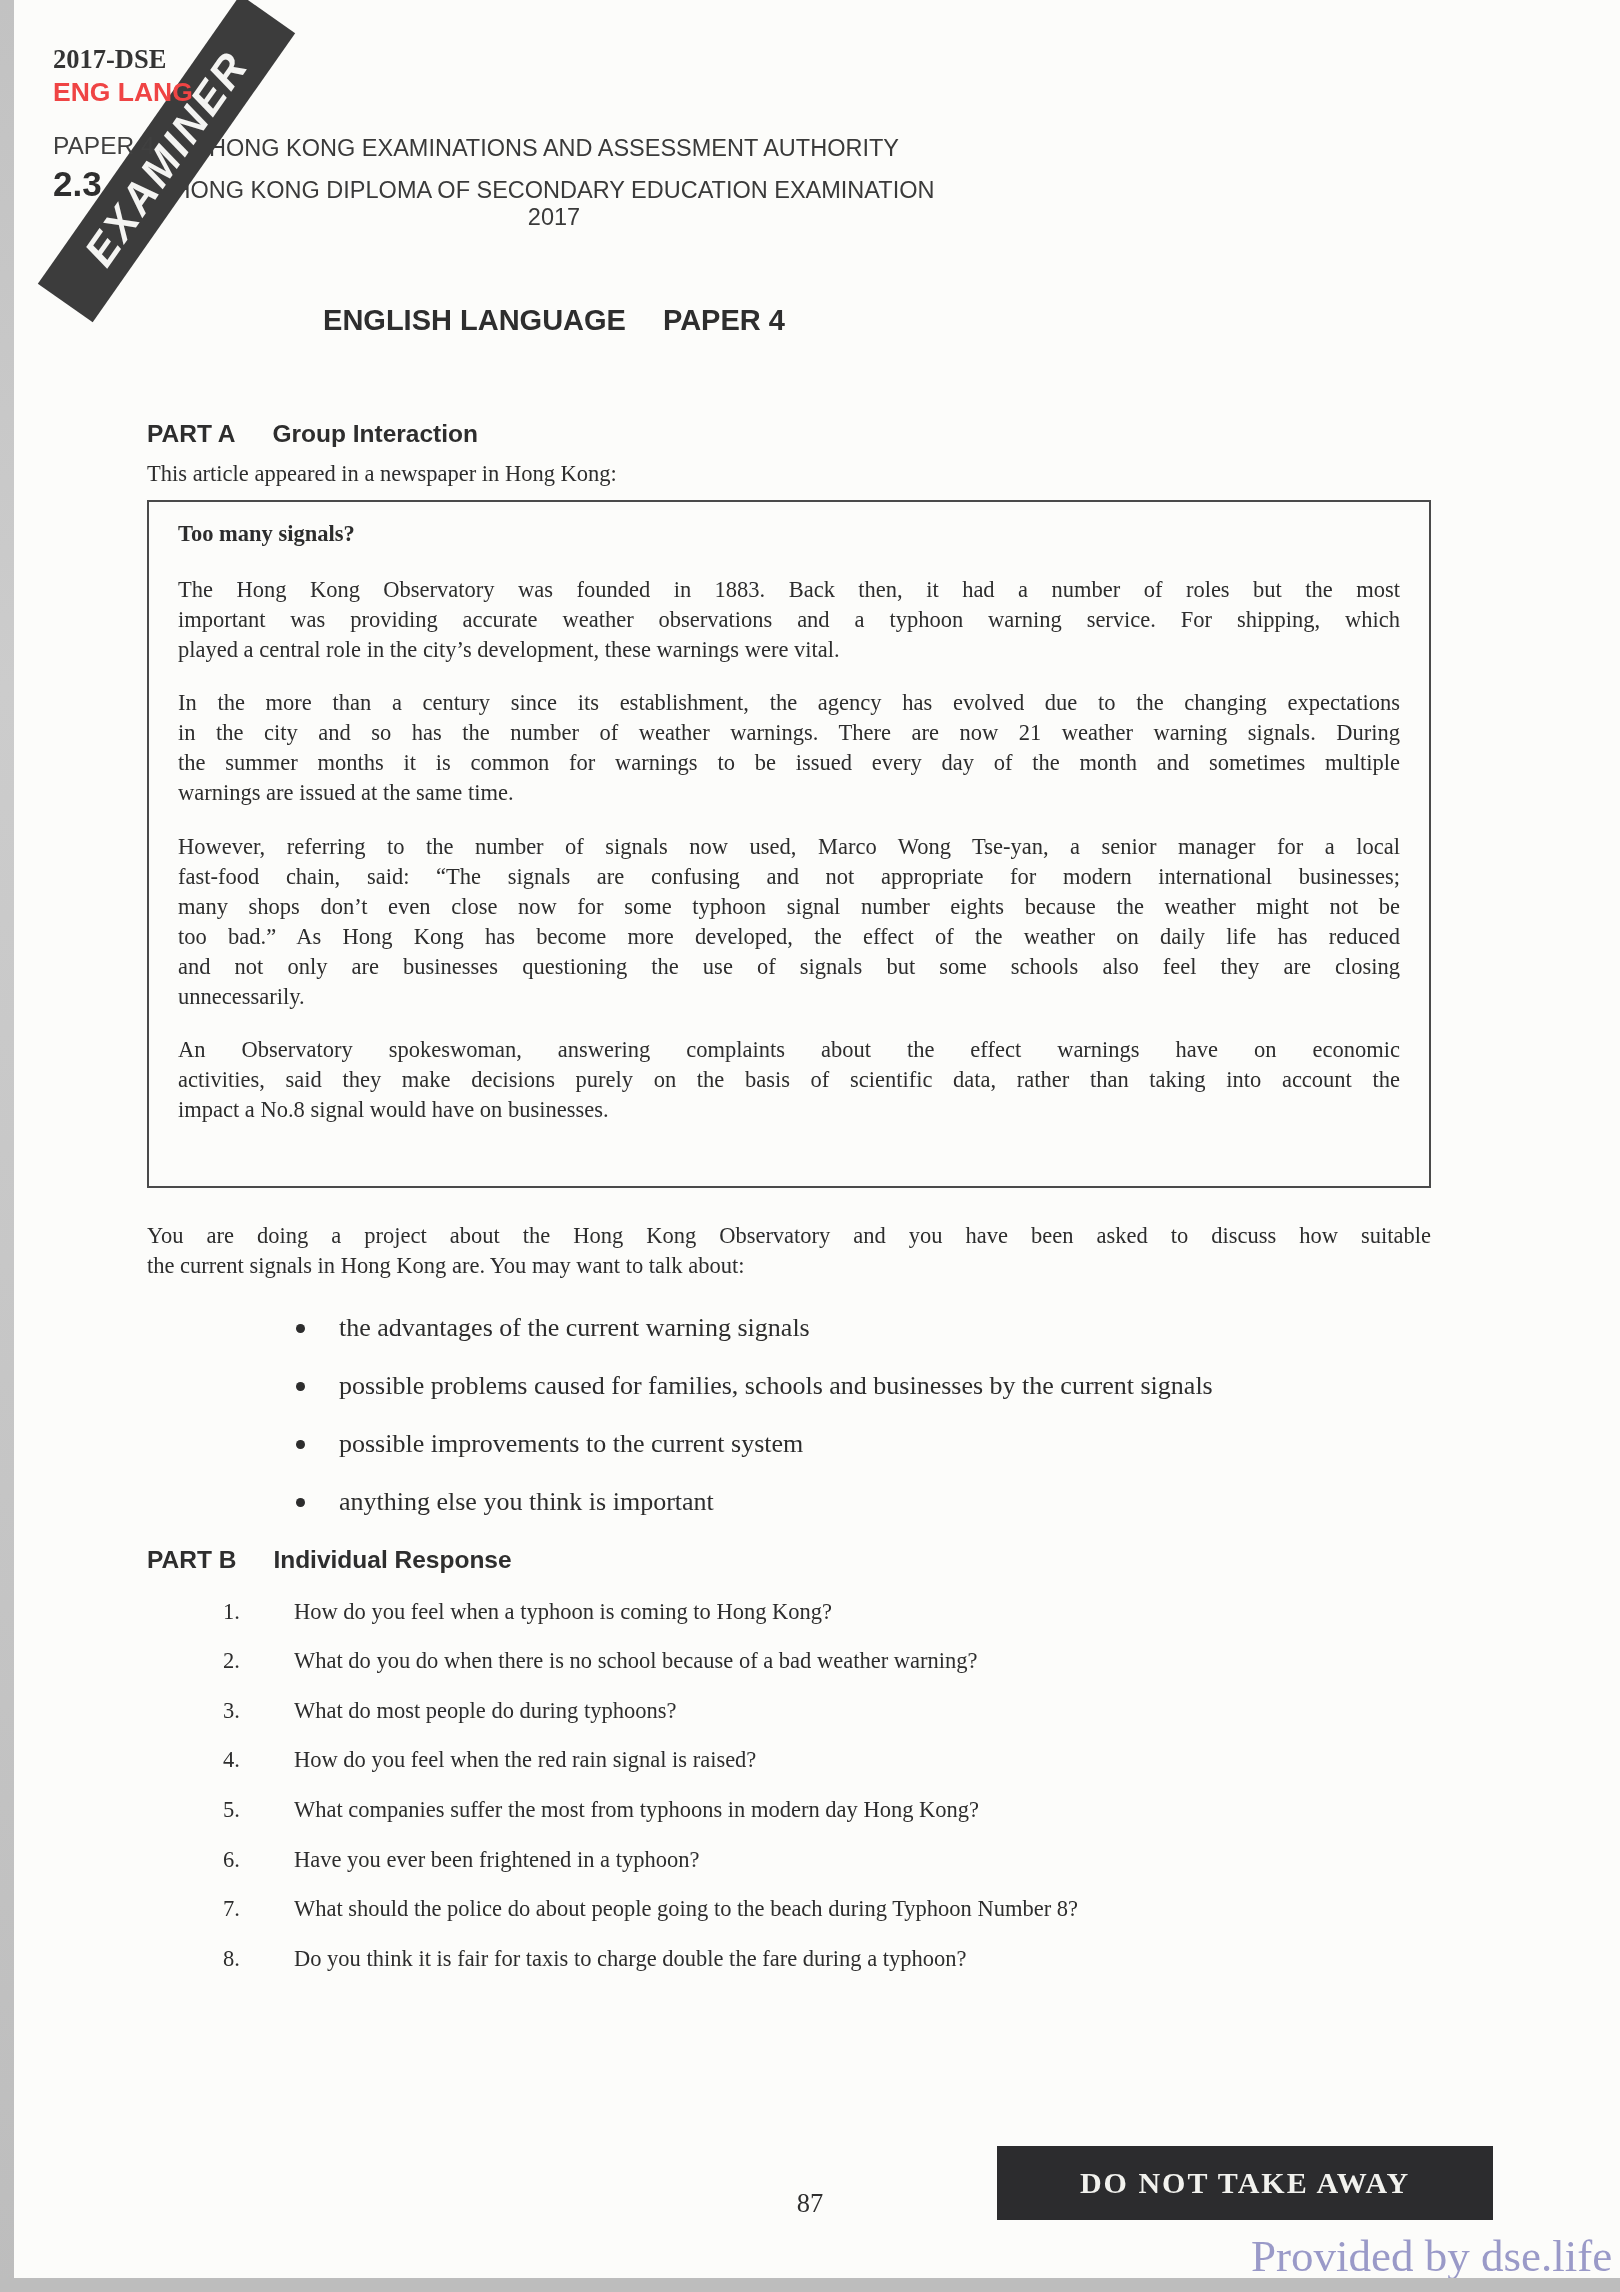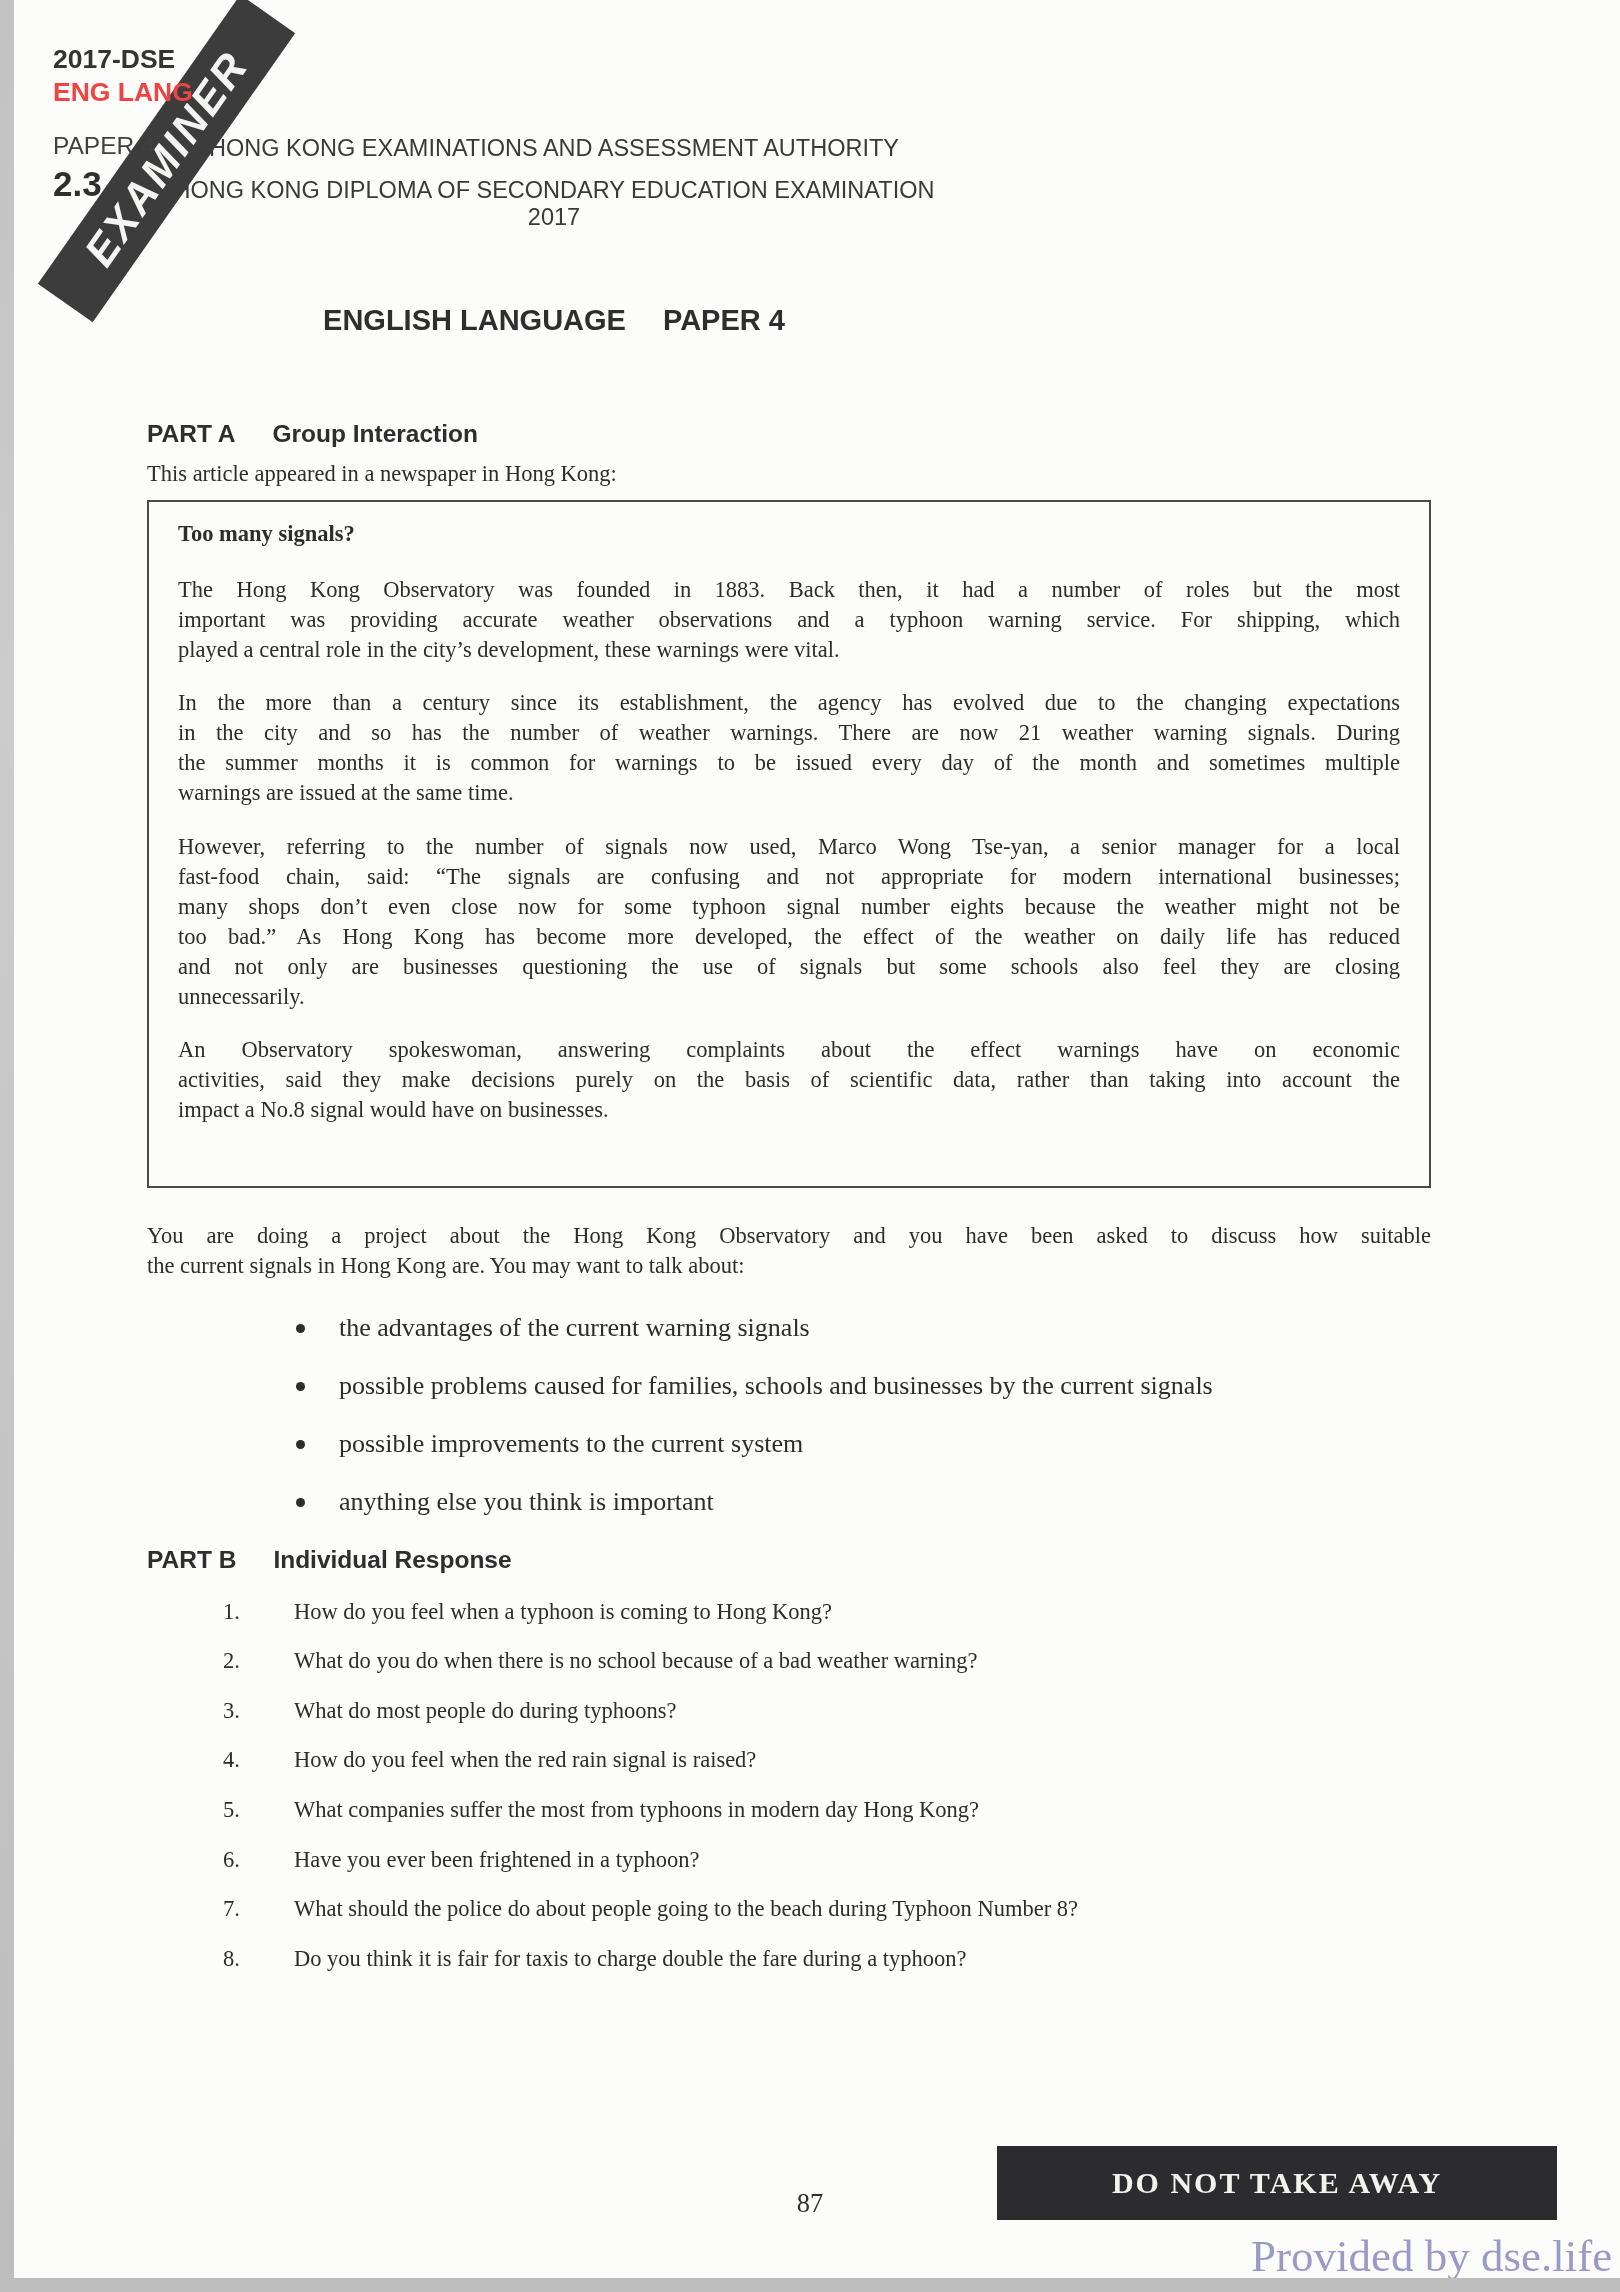--- a/index.html
+++ b/index.html
@@ -8,21 +8,21 @@
     background:#fcfcfa; overflow:hidden;
     font-family:"Liberation Serif", serif; color:#2d2d2d;
   }
   
   .edge-left { position:absolute; left:0; top:0; width:13.7px; height:2293px;
     background:linear-gradient(180deg,#c2c2c2 0%,#cccccc 30%,#c4c4c4 70%,#bdbdbd 100%); }
   .edge-bottom { position:absolute; left:0; top:2278px; width:1620px; height:14.7px; background:#bdbdbd; }
 
   
   .code-block { position:absolute; left:53px; top:43px; font-family:"Liberation Sans", sans-serif; z-index:2; }
-  .code-exam   { font-size:26.5px; font-weight:bold; color:#343434; line-height:33px; }
+  .code-exam   { font-size:26.5px; font-weight:bold; color:#343434; line-height:33px;font-family:Liberation Serif, serif; }
   .code-subj   { font-size:26.5px; font-weight:bold; color:#ef4444; line-height:33px; margin-top:0; }
   .code-paper  { font-size:24.5px; font-weight:normal; color:#404040; margin-top:21.6px; line-height:29px; }
   .code-sect   { font-size:35px; font-weight:bold; color:#2f2f2f; margin-top:3.9px; line-height:41px; }
 
   
   .banner {
     position:absolute; left:-9.8px; top:125px; width:353px; height:67px;
     background:#3c3c3c; transform:rotate(-55deg);
     display:flex; align-items:center; justify-content:center; z-index:1;
   }
@@ -66,21 +66,21 @@
   .partb-heading { margin-top:8px; }
 
   .q-list { margin-top:22.5px; }
   .q-row { position:relative; line-height:30px; margin-bottom:19.6px; }
   .qnum { position:absolute; left:76px; font-size:22.5px; }
   .qtext { display:block; margin-left:147px; font-size:22.5px; }
 
   
   .page-number { position:absolute; left:0; top:2188px; width:1620px; text-align:center;
     font-size:26.5px; color:#2f2f2f; }
-  .stamp { position:absolute; left:997px; top:2146px; width:560px; height:74px;
+  .stamp { position:absolute; left:997px; top:2146px; width:496px; height:74px;
     background:#2c2c2e; display:flex; align-items:center; justify-content:center; }
   .stamp span { color:#f2f2ee; font-weight:bold; font-size:30px; letter-spacing:2px;
     font-family:"Liberation Serif", serif; }
   .watermark { position:absolute; right:7.8px; top:2231px;
     font-size:45px; color:#9a9ac8; text-decoration:none;
     border-bottom:2.9px solid #9a9ac8; padding-bottom:1px; line-height:51px;
     font-family:"Liberation Serif", serif; }
 </style>
 </head>
 <body>

